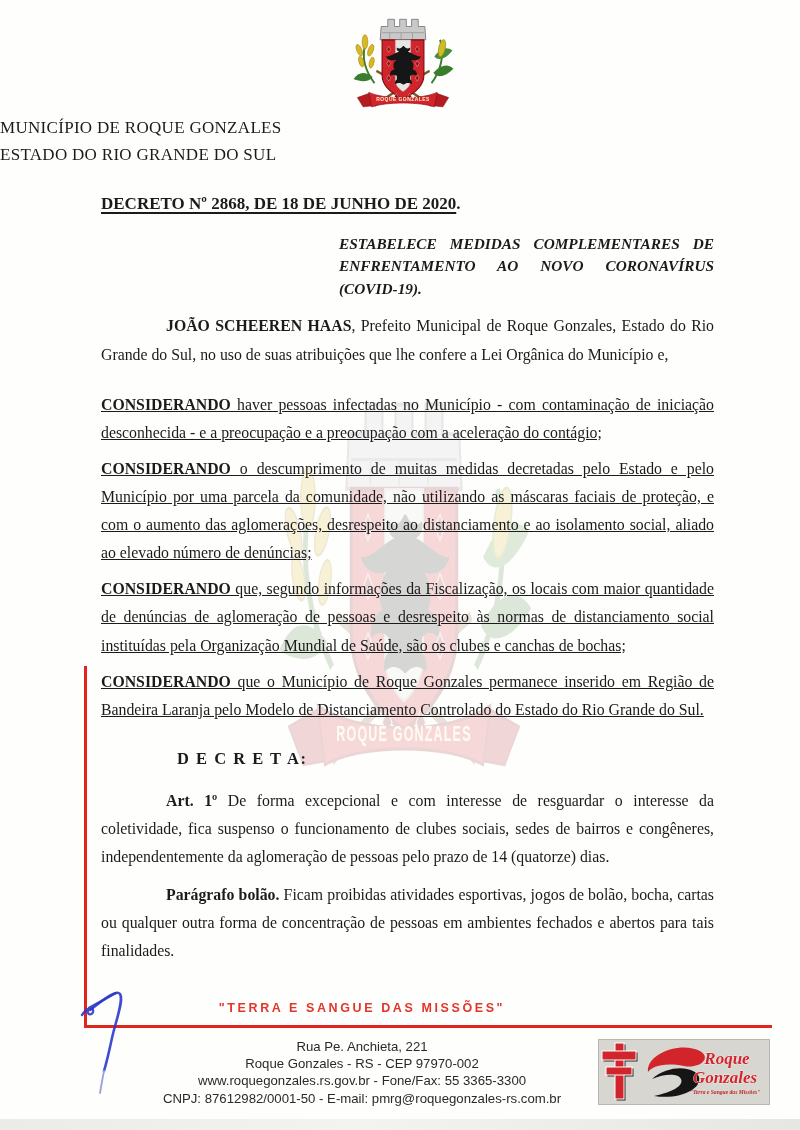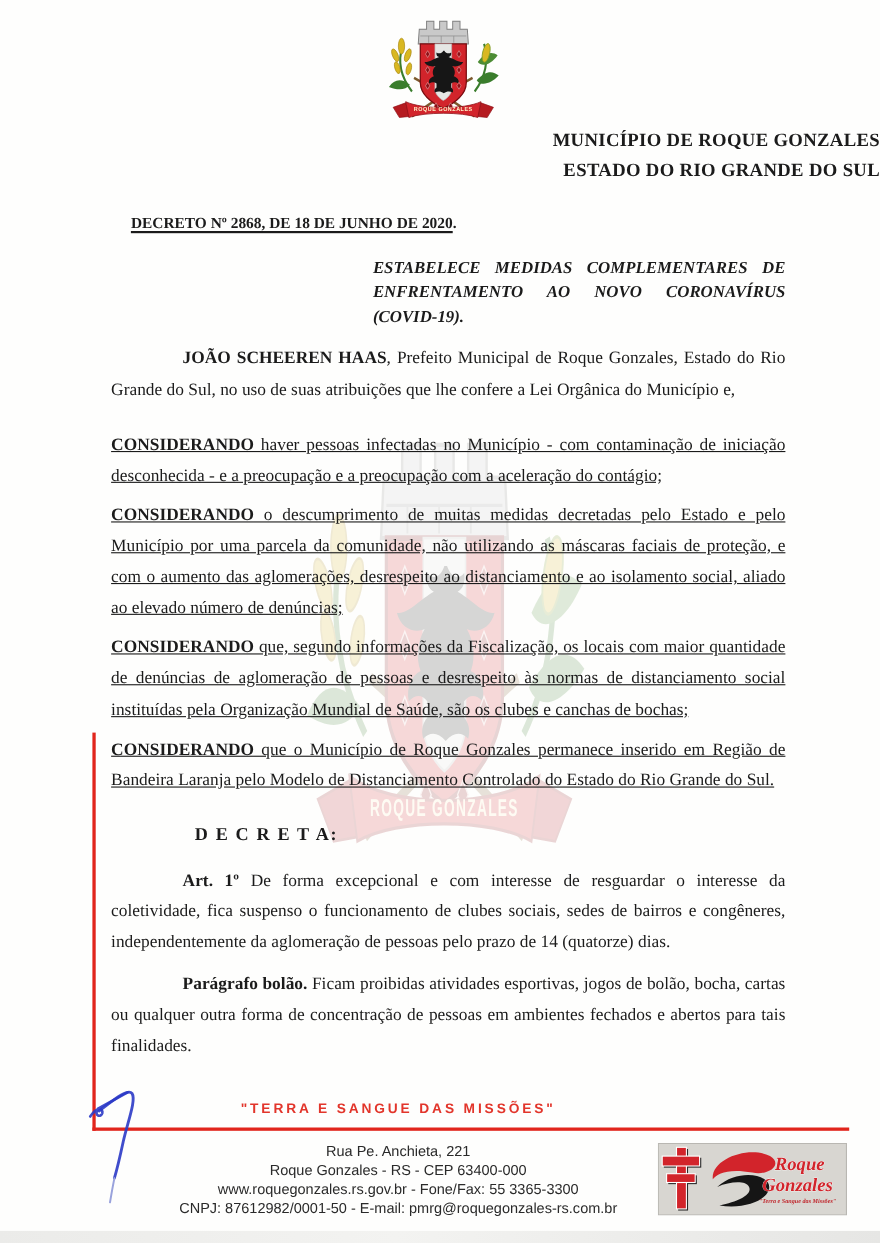--- a/index.html
+++ b/index.html
@@ -1,30 +1,30 @@
 <!DOCTYPE html>
 <html><head>
 <meta charset="utf-8">
 <style>
   html,body{margin:0;padding:0;background:#ffffff;}
   .page{position:relative;width:800px;height:1130px;background:#fefefd;overflow:hidden;
         font-family:"Liberation Serif", serif;color:#1b1b1b;}
 
   
   .crest-header{position:absolute;left:346px;top:9px;width:114px;height:103px;}
-  .hdr-titles{position:absolute;left:0;top:119px;width:800px;text-align:right;
-              font-weight:bold;font-size:17px;letter-spacing:.3px;line-height:1.0;}
+  .hdr-titles{position:absolute;left:0;top:119px;width:800px;text-align:left;
+              font-weight:normal;font-size:17px;letter-spacing:.3px;line-height:1.0;}
   .hdr-titles .l2{margin-top:10px;}
 
   
   .watermark{position:absolute;left:260px;top:362px;width:288px;height:424px;opacity:.17;}
 
   
   .content{position:absolute;left:101px;top:188px;width:613px;font-size:15.8px;}
-  .decree-title{margin-top:6px;font-weight:bold;font-size:14px;line-height:20px;margin-left:18px;}
+  .decree-title{margin-top:6px;font-weight:bold;font-size:17px;line-height:20px;}
   .decree-title .u{text-decoration:underline;text-decoration-thickness:1.7px;text-underline-offset:3px;}
   .summary{margin:19px 0 0 238px;width:375px;font-style:italic;font-weight:bold;
            text-align:justify;font-size:15.3px;line-height:1.47;}
   .preamble{margin:12px 0 0;text-align:justify;line-height:1.78;text-indent:65px;font-family:Liberation Serif, serif;}
   .consider{margin:22px 0 0;text-align:justify;line-height:1.78;text-decoration:underline;}
   .consider.c2,.consider.c3,.consider.c4{margin-top:8px;}
   .decreta{margin:24px 0 0 76px;font-weight:bold;font-size:16.5px;letter-spacing:1.5px;line-height:21px;}
   .article{margin:18px 0 0;text-align:justify;line-height:1.78;text-indent:65px;}
   .article.a2{margin-top:10px;}
   b{font-weight:bold;}
@@ -155,21 +155,21 @@
   <svg class="pen" viewBox="0 0 140 140">
     <path d="M12 55 C18 46 24 47 23 52 C22 56 15 55 19 48 L46 33" stroke="#2b3ac6" stroke-width="2.4" fill="none" stroke-linecap="round" opacity="0.9"></path>
     <path d="M20 50 C32 41 46 29 50 34 C54 40 46 60 42 78 C39 92 37 101 34 111" stroke="#2b3ac6" stroke-width="2.6" fill="none" stroke-linecap="round" opacity="0.9"></path>
     <path d="M34 111 C32 121 31 127 30 133" stroke="#99a2dc" stroke-width="1.8" fill="none" stroke-linecap="round"></path>
   </svg>
 
   <div class="slogan">"TERRA E SANGUE DAS MISSÕES"</div>
 
   <div class="address">
     <div>Rua Pe. Anchieta, 221</div>
-    <div>Roque Gonzales - RS - CEP 63400-000</div>
+    <div>Roque Gonzales - RS - CEP 97970-002</div>
     <div>www.roquegonzales.rs.gov.br - Fone/Fax: 55 3365-3300</div>
     <div>CNPJ: 87612982/0001-50 - E-mail: pmrg@roquegonzales-rs.com.br</div>
   </div>
 
   <svg class="logo" viewBox="0 0 172 66">
     <rect x="0.5" y="0.5" width="171" height="65" fill="#d8d6d1" stroke="#b9b7b2"></rect>
 
     <g>
       <rect x="18.5" y="5.5" width="9" height="56" fill="#2a2a2a"></rect>
       <rect x="5.5" y="13.5" width="34" height="9" fill="#2a2a2a"></rect>

